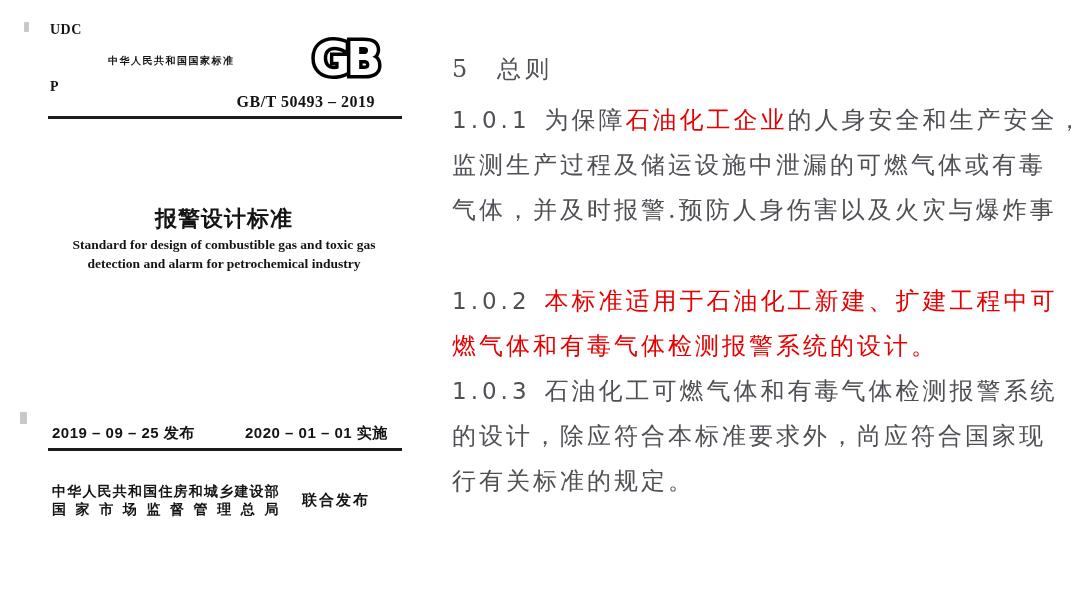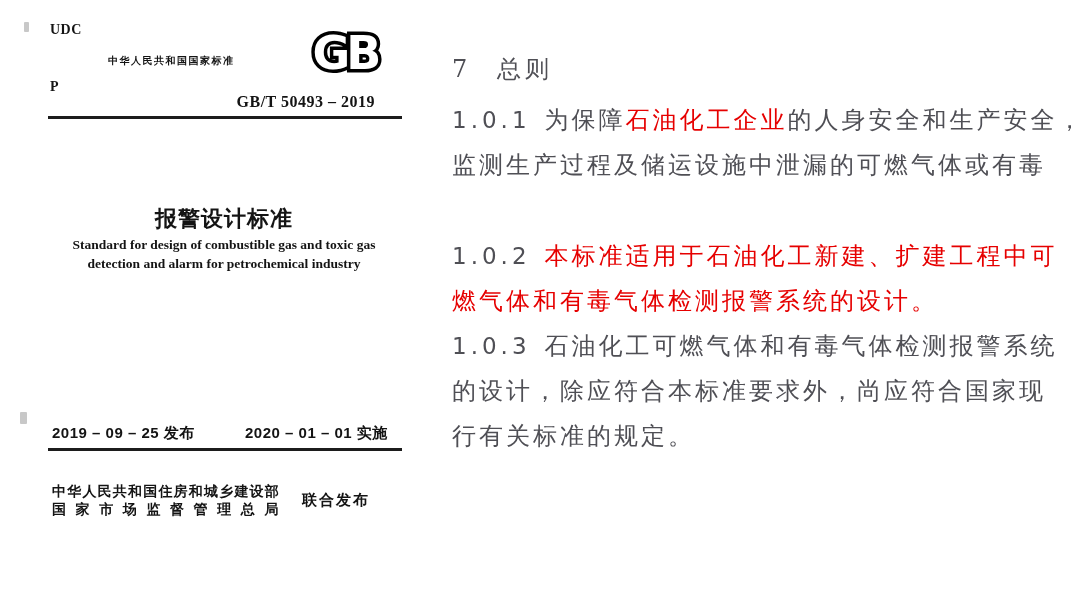--- a/index.html
+++ b/index.html
@@ -5,21 +5,21 @@
   html,body{margin:0;padding:0;background:#ffffff;}
   .stage{position:relative;width:1080px;height:608px;background:#ffffff;overflow:hidden;
          font-family:"Liberation Serif", serif;border-radius:22px;}
 
   
   .cover{position:absolute;left:0;top:0;width:430px;height:608px;color:var(--ink);}
   .udc{position:absolute;left:50px;top:22px;font-weight:bold;font-size:14px;letter-spacing:.5px;}
   .natl{position:absolute;left:108px;top:54px;font-weight:bold;font-size:10px;letter-spacing:1.5px;
         font-family:"Liberation Sans", sans-serif;}
   .gb-logo{position:absolute;left:287px;top:30px;width:116px;height:52px;display:flex;
-           align-items:flex-start;justify-content:center;}
+           align-items:flex-end;justify-content:center;}
   .gb-text{font-family:"DejaVu Sans", sans-serif;font-weight:900;font-size:46px;line-height:46px;
            color:#ffffff;-webkit-text-stroke:7px #000;paint-order:stroke fill;letter-spacing:-4px;}
   .pmark{position:absolute;left:50px;top:79px;font-weight:bold;font-size:14px;}
   .code{position:absolute;right:55px;top:93px;font-weight:bold;font-size:16px;letter-spacing:.5px;}
   .rule{position:absolute;left:48px;width:354px;height:3px;background:#1c1c1c;}
   .rule1{top:116px;}
   .rule2{top:448px;height:3px;}
   .title{position:absolute;left:38px;width:372px;text-align:center;font-weight:bold;font-size:22px;
          letter-spacing:1px;}
   .title.t1{top:176px;}
@@ -76,26 +76,27 @@
 
     <div class="issuer i1">中华人民共和国住房和城乡建设部</div>
     <div class="issuer i2">国家市场监督管理总局</div>
     <div class="joint">联合发布</div>
 
     <div class="speck a"></div>
     <div class="speck b"></div>
   </section>
 
   <section class="content">
-    <div class="chapter">7 总则</div>
+    <div class="chapter">5 总则</div>
 
     <div class="line first">
       <span class="num">1.0.1</span><span>为保障</span><span class="red">石油化工企业</span><span>的人身安全和生产安全，</span>
     </div>
     <div class="line">监测生产过程及储运设施中泄漏的可燃气体或有毒</div>
+    <div class="line">气体，并及时报警.预防人身伤害以及火灾与爆炸事</div>
 
     <div class="line para-gap">
       <span class="num">1.0.2</span><span class="red">本标准适用于石油化工新建、扩建工程中可</span>
     </div>
     <div class="line red">燃气体和有毒气体检测报警系统的设计。</div>
 
     <div class="line">
       <span class="num">1.0.3</span><span>石油化工可燃气体和有毒气体检测报警系统</span>
     </div>
     <div class="line">的设计，除应符合本标准要求外，尚应符合国家现</div>

